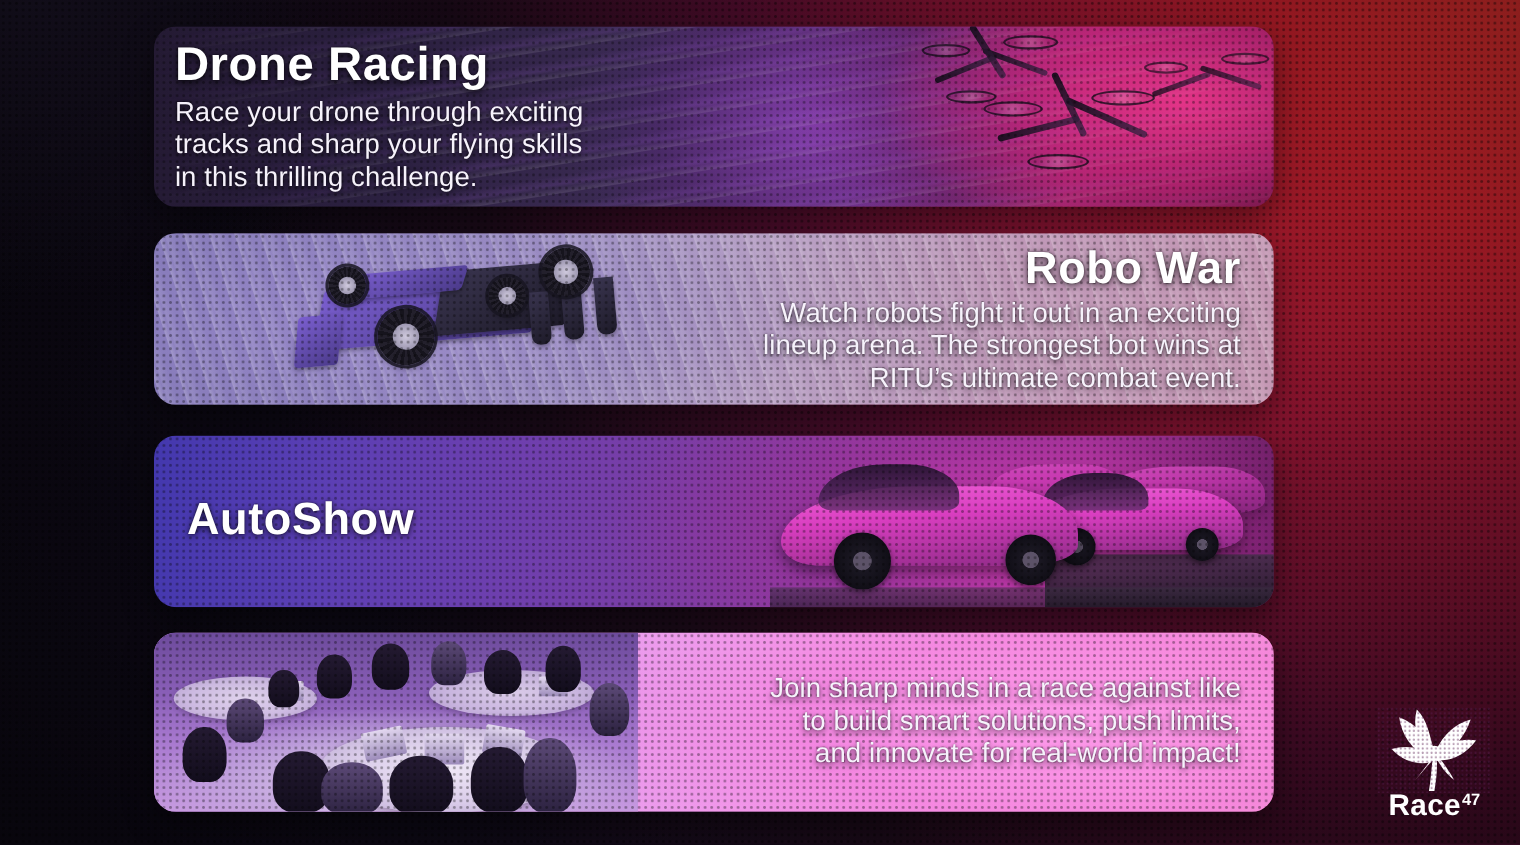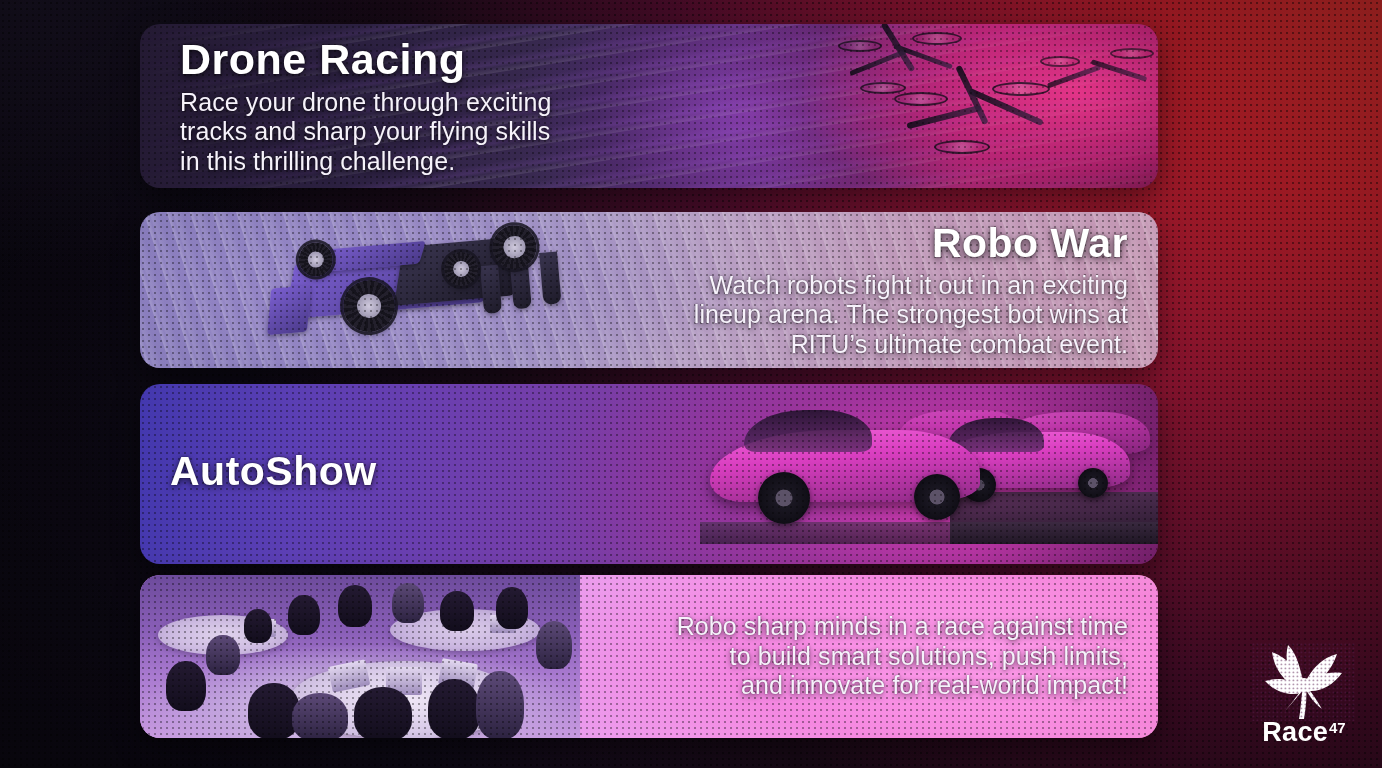--- a/index.html
+++ b/index.html
@@ -89,21 +89,21 @@
   .drone-shape i{
     position:absolute; display:block;
     background:linear-gradient(90deg, rgba(20,12,26,.92), rgba(60,35,70,.8));
     border-radius:3px;
   }
   .drone-shape b{
     position:absolute; display:block; border-radius:50%;
     border:2px solid rgba(25,15,30,.8);
     background:radial-gradient(circle, rgba(255,255,255,.18), rgba(0,0,0,.05) 70%);
   }
-  #card-drone .content{ padding-left:40px; }
+  #card-drone .content{ padding-left:19px; }
   #card-drone .c-title{ font-size:43px; }
 
   
   #card-robo{ top:212px; height:156px; }
   .art-robo{
     background:
       radial-gradient(ellipse 55% 120% at 18% 50%, rgba(150,130,205,.55) 0%, rgba(120,100,180,.30) 45%, rgba(0,0,0,0) 75%),
       linear-gradient(95deg, #8d85bd 0%, #9a90c4 18%, #ab9ec9 38%, #b89ec2 58%, #bf98b8 76%, #c598b4 100%);
   }
   .streaks-robo{
@@ -122,21 +122,21 @@
     position:absolute; border-radius:50%;
     background:repeating-conic-gradient(#23202c 0deg 9deg, #16141d 9deg 18deg);
     box-shadow:0 0 0 3px rgba(25,22,34,.85), 0 3px 6px rgba(0,0,0,.4);
   }
   .bot .tire:after{
     content:""; position:absolute; inset:26%; border-radius:50%;
     background:radial-gradient(circle,#cfc9dd,#8a84a0);
   }
 
   
-  #card-auto{ top:384px; height:180px; }
+  #card-auto{ top:396px; height:156px; }
   .art-auto{
     background:
       radial-gradient(ellipse 50% 130% at 78% 55%, rgba(236,60,190,.70) 0%, rgba(170,40,150,.38) 42%, rgba(0,0,0,0) 76%),
       linear-gradient(96deg, #4338ae 0%, #5c3fb4 16%, #6e3fae 32%, #7c3da4 48%, #8e3c9e 64%, #a2389a 82%, #5e1c58 100%);
   }
   .car{ position:absolute; }
   .car .body{
     position:absolute;
     background:linear-gradient(175deg, #f062d8 0%, #d93ec0 40%, #8e2a86 100%);
     border-radius:46% 30% 18% 12% / 70% 60% 26% 30%;
@@ -323,21 +323,21 @@
         <div class="p" style="left:198px;top:10px;width:34px;height:42px;"></div>
         <div class="p l" style="left:252px;top:8px;width:32px;height:40px;"></div>
         <div class="p" style="left:300px;top:16px;width:34px;height:40px;"></div>
         <div class="p" style="left:356px;top:12px;width:32px;height:42px;"></div>
         <div class="p l" style="left:396px;top:46px;width:36px;height:48px;"></div>
         <div class="p" style="left:104px;top:34px;width:28px;height:34px;"></div>
       </div>
       <div class="dots"></div>
     </div>
     <div class="content">
-      <div class="c-desc">Robo sharp minds in a race against time
+      <div class="c-desc">Join sharp minds in a race against like
 to build smart solutions, push limits,
 and innovate for real-world impact!</div>
     </div>
   </div>
 
 </div>
 
 <div id="logo">
   <svg class="mark" viewBox="0 0 104 78">
     <defs>

